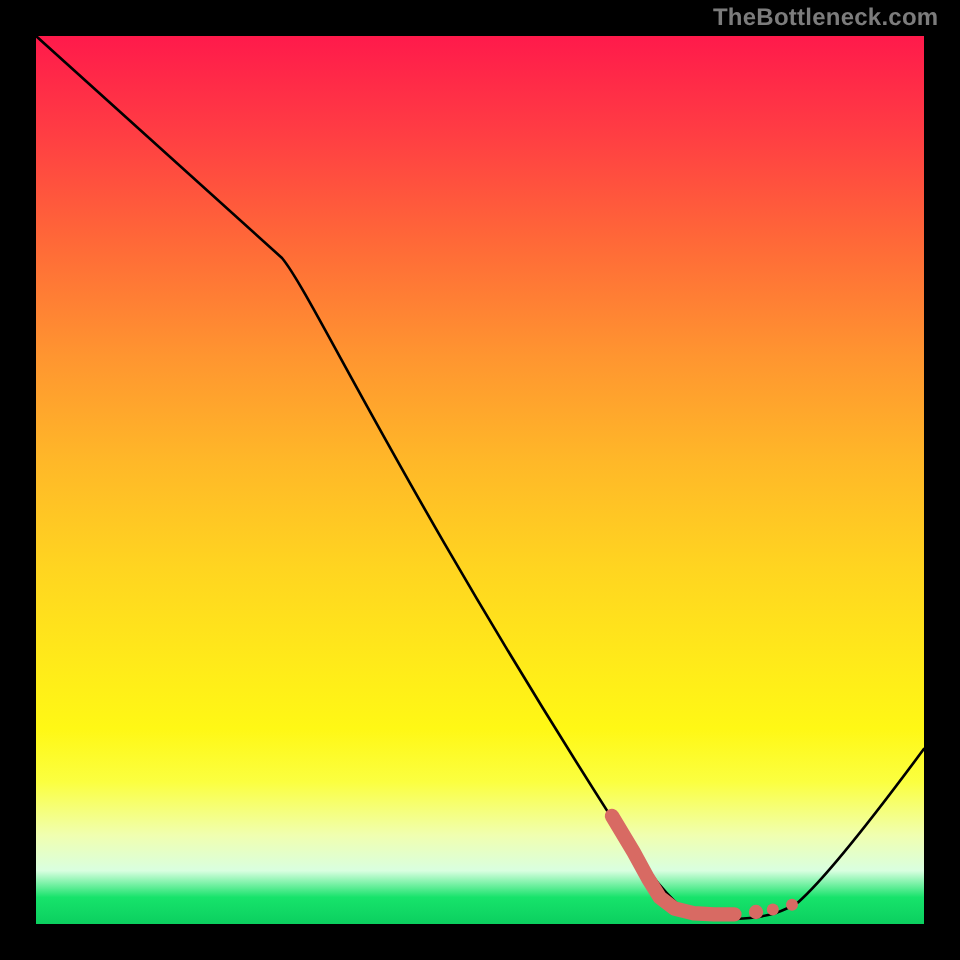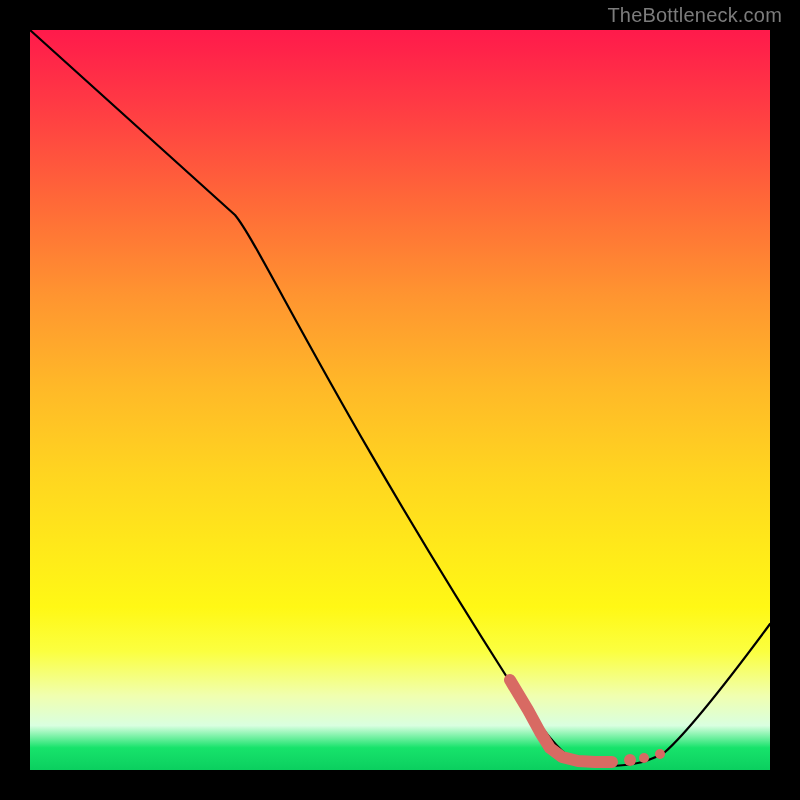--- a/index.html
+++ b/index.html
@@ -16,21 +16,21 @@
     width: 800px;
     height: 800px;
     background: #000000;
   }
   .watermark {
     position: absolute;
     top: 4px;
     right: 18px;
     color: #7c7c7c;
     font-size: 20px;
-    font-weight: 400;
+    font-weight: 700;
     letter-spacing: 0.2px;
     user-select: none;
   }
   .plot-area {
     position: absolute;
     left: 30px;
     top: 30px;
     width: 740px;
     height: 740px;
     

